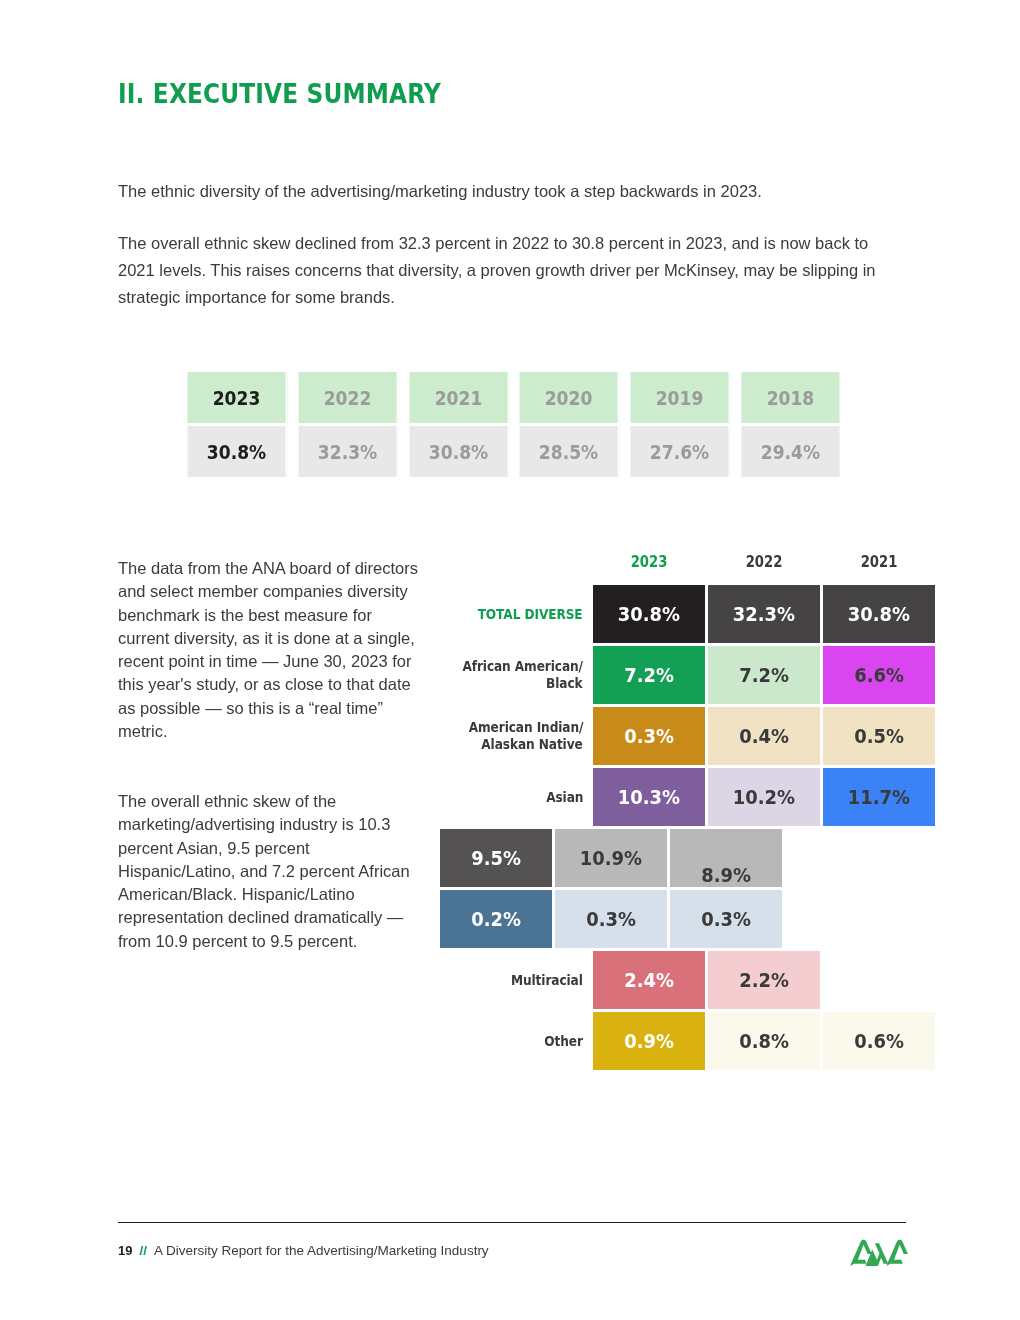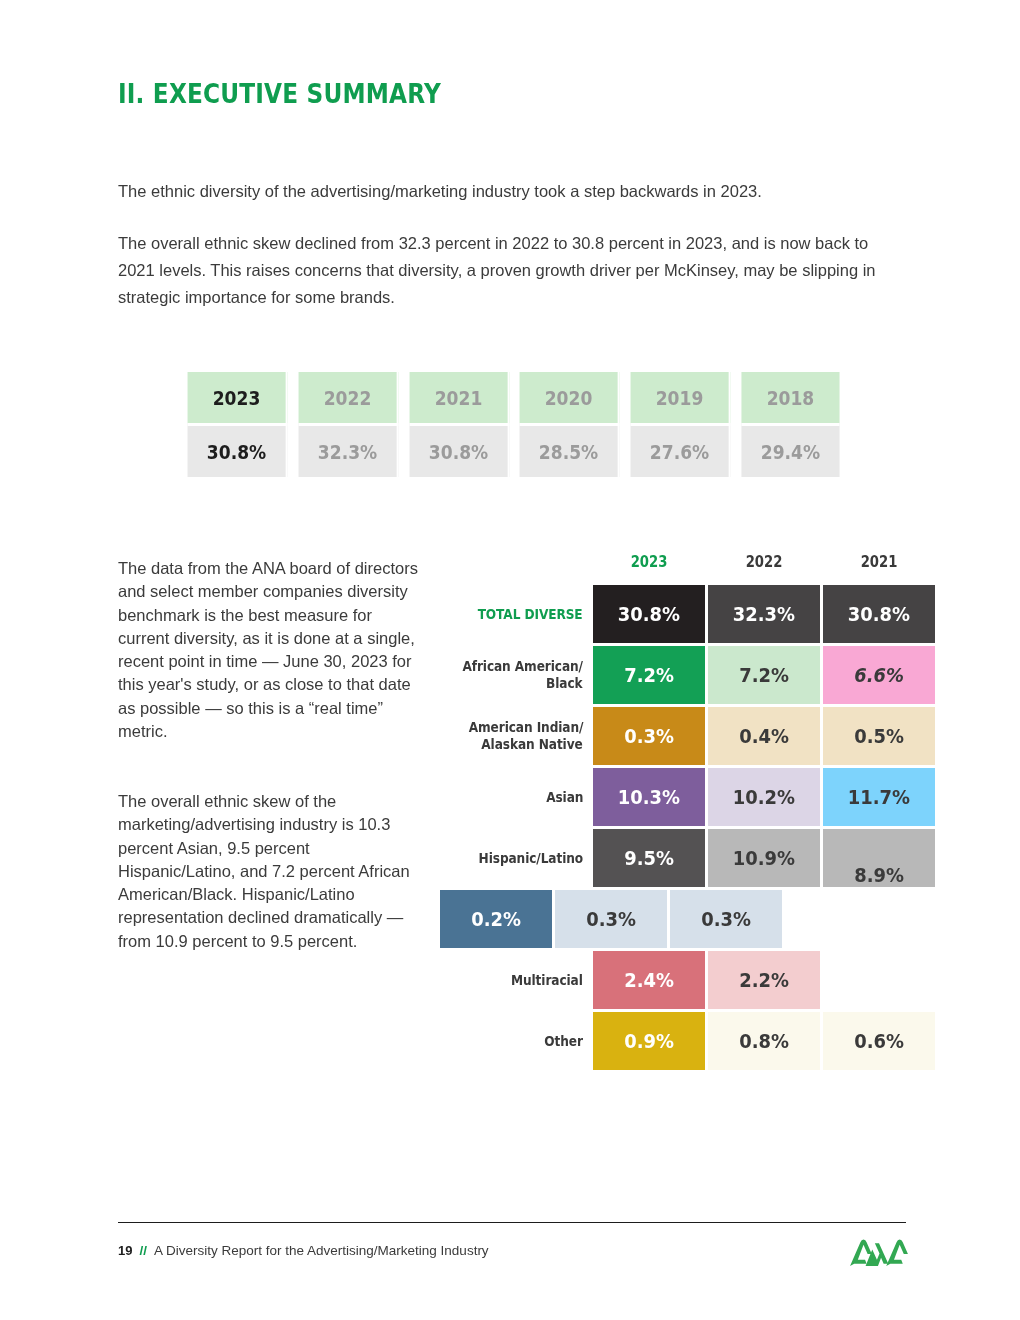--- a/index.html
+++ b/index.html
@@ -245,21 +245,21 @@
           <div class="rowlabel">
             <span>African American/</span>
             <span>Black</span>
           </div>
           <div class="mcell" style="background: rgb(19, 160, 85); color: rgb(255, 255, 255);">
             <span>7.2%</span>
           </div>
           <div class="mcell" style="background: rgb(203, 232, 205); color: rgb(58, 58, 58);">
             <span>7.2%</span>
           </div>
-          <div class="mcell" style="background: #f9a8d4; color: rgb(58, 58, 58); font-style: italic;">
+          <div class="mcell" style="background: #d946ef; color: rgb(58, 58, 58);">
             <span>6.6%</span>
           </div>
         </div>
         <div class="mrow">
           <div class="rowlabel">
             <span>American Indian/</span>
             <span>Alaskan Native</span>
           </div>
           <div class="mcell" style="background: rgb(200, 138, 24); color: rgb(255, 255, 255);">
             <span>0.3%</span>
@@ -274,28 +274,25 @@
         <div class="mrow">
           <div class="rowlabel">
             <span>Asian</span>
           </div>
           <div class="mcell" style="background: rgb(126, 94, 156); color: rgb(255, 255, 255);">
             <span>10.3%</span>
           </div>
           <div class="mcell" style="background: rgb(220, 213, 230); color: rgb(58, 58, 58);">
             <span>10.2%</span>
           </div>
-          <div class="mcell" style="background: #7dd3fc; color: rgb(58, 58, 58);">
+          <div class="mcell" style="background: #3b82f6; color: rgb(58, 58, 58);">
             <span>11.7%</span>
           </div>
         </div>
         <div class="mrow">
-          <div class="rowlabel">
-            <span>Hispanic/Latino</span>
-          </div>
           <div class="mcell" style="background: rgb(84, 82, 83); color: rgb(255, 255, 255);">
             <span>9.5%</span>
           </div>
           <div class="mcell" style="background: rgb(184, 184, 184); color: rgb(58, 58, 58);">
             <span>10.9%</span>
           </div>
           <div class="mcell" style="background: rgb(184, 184, 184); color: rgb(58, 58, 58); align-items: flex-end;">
             <span>8.9%</span>
           </div>
         </div>

